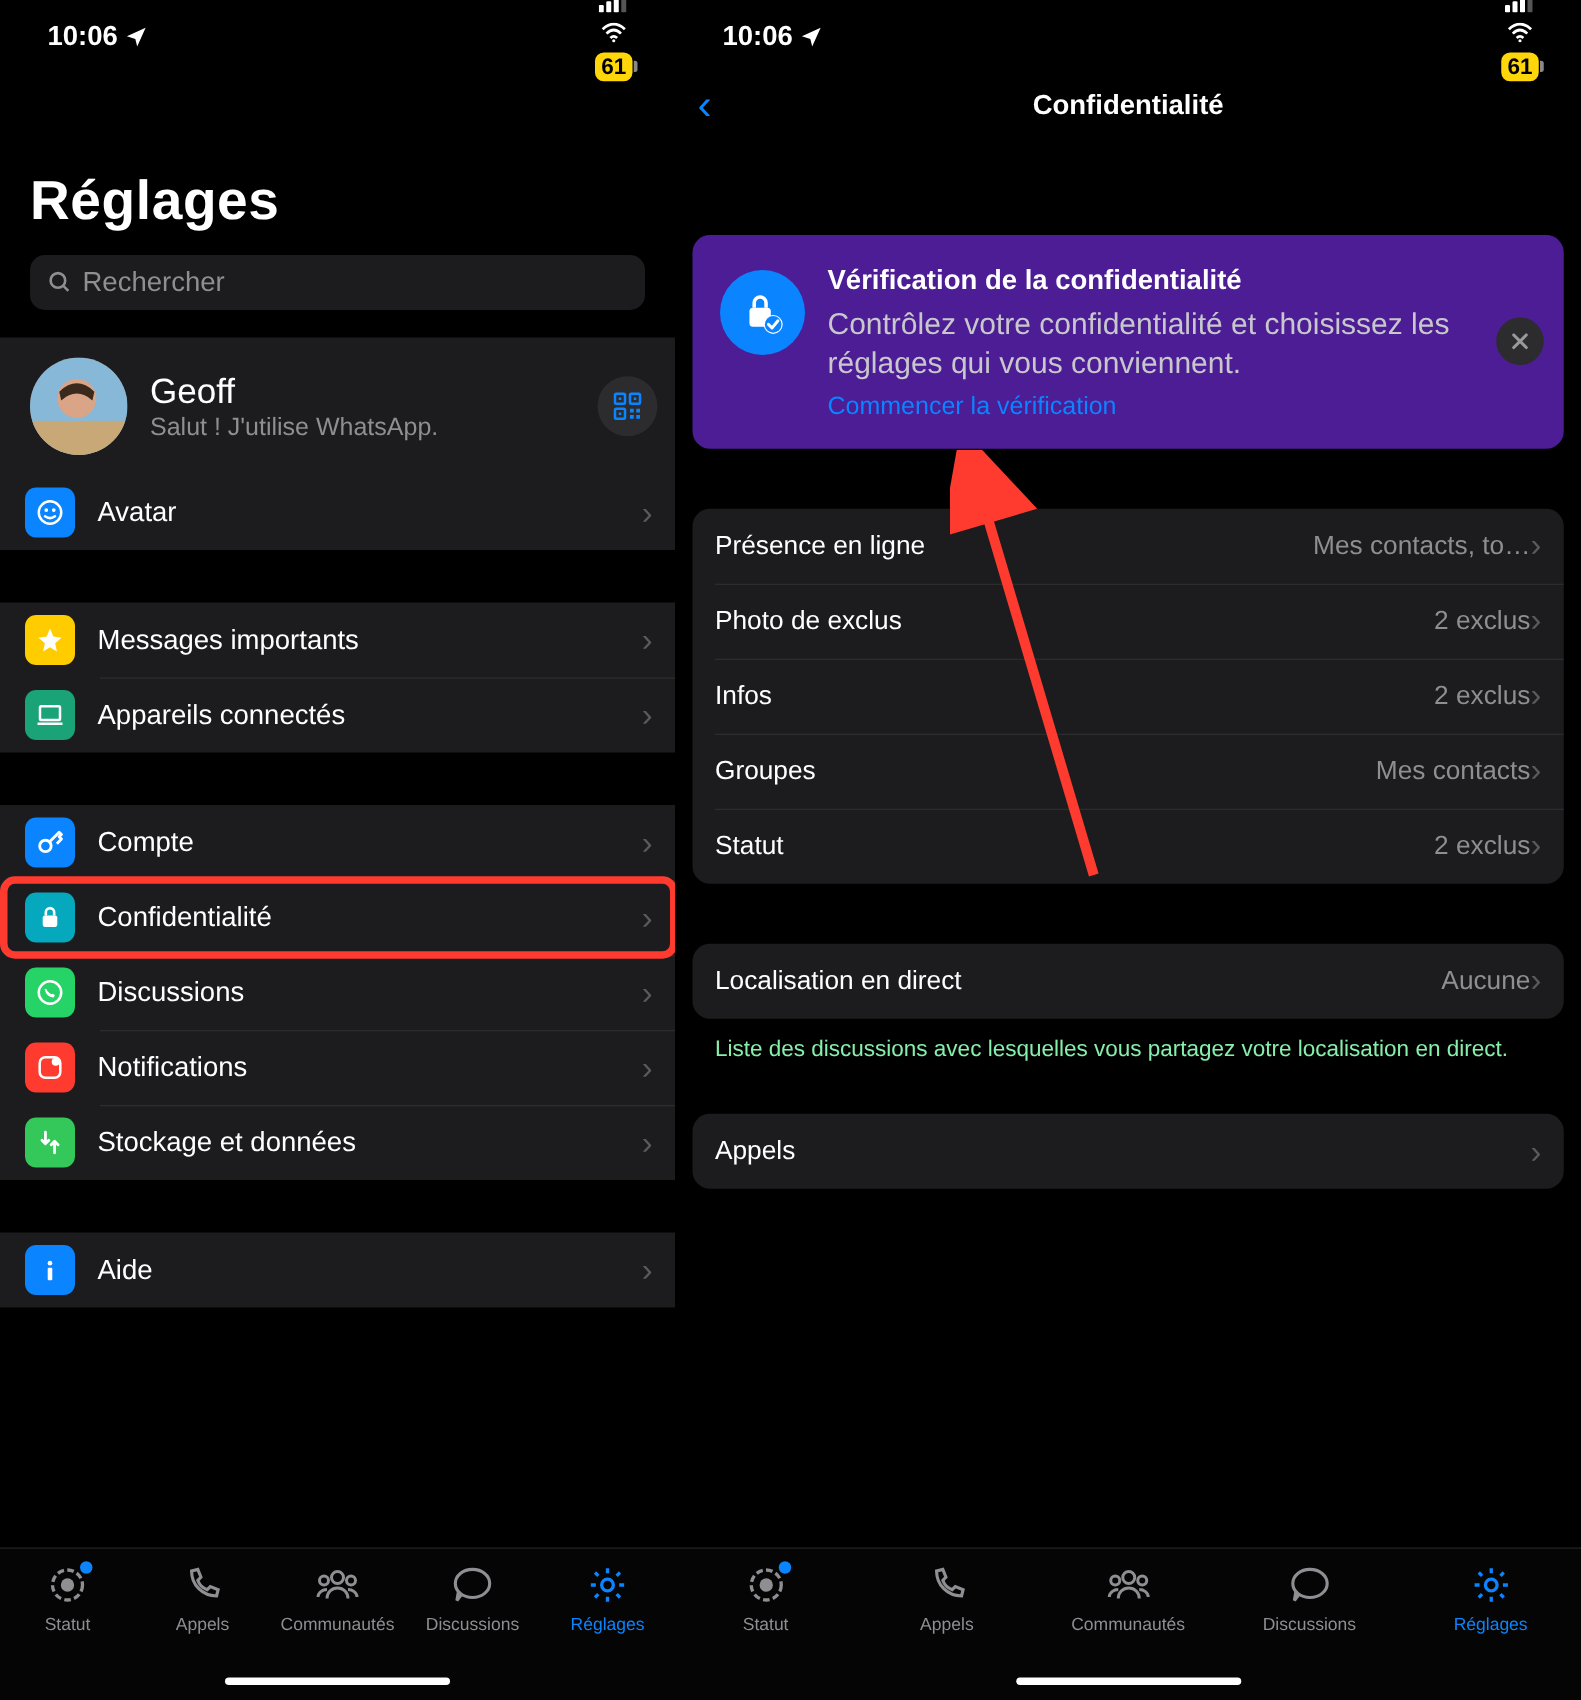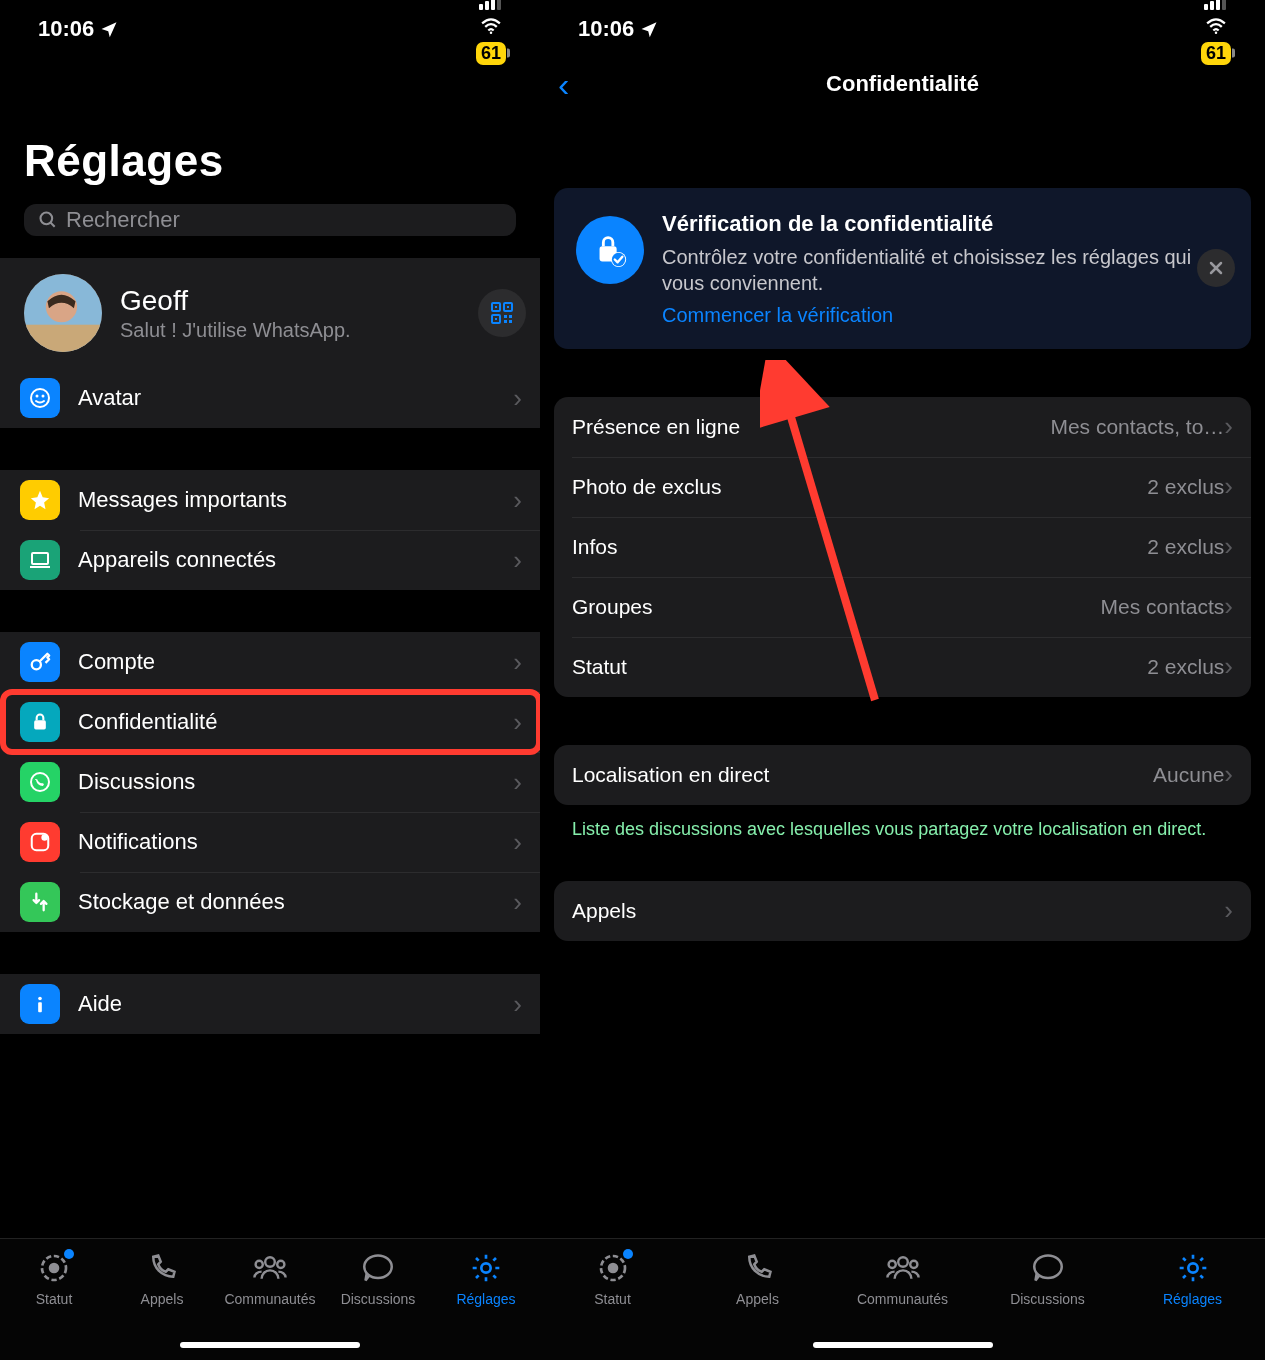--- a/index.html
+++ b/index.html
@@ -16,21 +16,21 @@
   .phone + .phone { margin-left: 0; }
   .status-bar { height: 58px; display:flex; align-items:center; justify-content:space-between; padding: 0 34px 0 38px; font-size: 22px; font-weight:600;}
   .status-left { display:flex; align-items:center; gap:6px; }
   .status-right { display:flex; align-items:center; gap:8px;flex-direction:column; }
   .battery-badge { background:#ffd60a; color:#000; border-radius:7px; padding:1px 5px; font-size:18px; font-weight:700; position:relative;}
   .battery-badge::after{content:"";position:absolute;right:-4px;top:50%;transform:translateY(-50%);width:3px;height:9px;background:#888;border-radius:0 2px 2px 0;}
   .signal-icon svg, .wifi-icon svg, .loc-icon svg { display:block;}
   .content { flex:1; overflow:hidden; }
   
   .title-large { font-size:44px; font-weight:800; letter-spacing:0.5px; padding: 78px 24px 18px 24px;}
-  .search-box { margin: 0 24px 22px 24px; background:#1c1c1e; border-radius:12px; height:32px; display:flex; align-items:center; padding:0 14px; color:#8e8e93; font-size:22px; gap:8px;}
+  .search-box { margin: 0 24px 22px 24px; background:#1c1c1e; border-radius:12px; height:44px; display:flex; align-items:center; padding:0 14px; color:#8e8e93; font-size:22px; gap:8px;}
   .search-box svg{flex:0 0 auto;}
   .section { background:#1c1c1e; border-radius:0; margin-bottom: 42px;}
   #phone-left .section { border-radius:0; }
   .profile-row { display:flex; align-items:center; padding: 16px 14px 16px 24px; gap:18px;}
   .avatar-circle { width:78px; height:78px; border-radius:50%; background:linear-gradient(#8a5a3a,#6e4a32); display:flex; align-items:center; justify-content:center; overflow:hidden;}
   .avatar-circle svg{width:100%;height:100%;}
   .profile-text { flex:1; }
   .profile-name { font-size:28px; font-weight:500;}
   .profile-status { font-size:20px; color:#8e8e93; margin-top:2px;}
   .qr-btn { width:48px; height:48px; border-radius:50%; background:#2c2c2e; display:flex; align-items:center;justify-content:center;}
@@ -39,25 +39,25 @@
   #phone-left .row + .row::before{ left:80px;}
   .row-icon { width:40px; height:40px; border-radius:9px; display:flex; align-items:center; justify-content:center; flex:0 0 40px;}
   .row-label { flex:1; font-size:22px;}
   .chevron { color:#5a5a5e; font-size:26px; }
   .ic-blue{background:#0a84ff;} .ic-yellow{background:#ffcc00;} .ic-teal{background:#1aa377;} .ic-blue2{background:#0a84ff;} .ic-cyan{background:#05a8bd;} .ic-green{background:#25d366;} .ic-red{background:#ff3b30;} .ic-green2{background:#34c759;} .ic-bluei{background:#0a84ff;}
   .highlight-box{ position:absolute; border:6px solid #ff3b30; border-radius:12px; pointer-events:none;}
   
   .nav-bar { height:52px; display:flex; align-items:center; position:relative; padding:0 18px;}
   .back-btn{ color:#0a84ff; font-size:34px; line-height:1; font-weight:400;}
   .nav-title{ position:absolute; left:0; right:0; text-align:center; font-size:22px; font-weight:600;}
-  .card { background:#0f172a; border-radius:14px; margin: 78px 14px 48px 14px; padding:22px 22px 22px 22px; display:flex; gap:18px; align-items:flex-start; position:relative;}
+  .card { background:#4c1d95; border-radius:14px; margin: 78px 14px 48px 14px; padding:22px 22px 22px 22px; display:flex; gap:18px; align-items:flex-start; position:relative;}
   .card-icon{ width:68px; height:68px; border-radius:50%; background:#0a84ff; display:flex; align-items:center; justify-content:center; flex:0 0 68px; margin-top:6px;}
   .card-body{ flex:1;}
   .card-title{ font-size:22px; font-weight:700; line-height:1.25;}
-  .card-text{ font-size:20px; color:#c7c7cc; margin-top:6px; line-height:1.3;}
+  .card-text{ font-size:24px; color:#c7c7cc; margin-top:6px; line-height:1.3;}
   .card-link{ color:#0a84ff; font-size:20px; margin-top:8px; display:inline-block;}
   .close-btn{ width:38px;height:38px;border-radius:50%;background:#2c2c2e;display:flex;align-items:center;justify-content:center;color:#98989d;font-size:20px;position:absolute;right:16px;top:50%;transform:translateY(-50%);}
   .group { background:#1c1c1e; border-radius:14px; margin: 0 14px 48px 14px; overflow:hidden;}
   .grow { display:flex; align-items:center; padding:0 18px; height:60px; position:relative; }
   .grow + .grow::before{ content:""; position:absolute; left:18px; right:0; top:0; height:1px; background:#2c2c2e;}
   .glabel{ flex:1; font-size:21px;}
   .gvalue{ color:#8e8e93; font-size:21px; max-width:260px; white-space:nowrap; overflow:hidden; text-overflow:ellipsis;}
   .footer-note{ color:#86efac; font-size:18px; padding: 0 32px; line-height:1.35; margin-top:-36px; margin-bottom:40px;}
   .arrow-annot{ position:absolute; pointer-events:none;}
   

